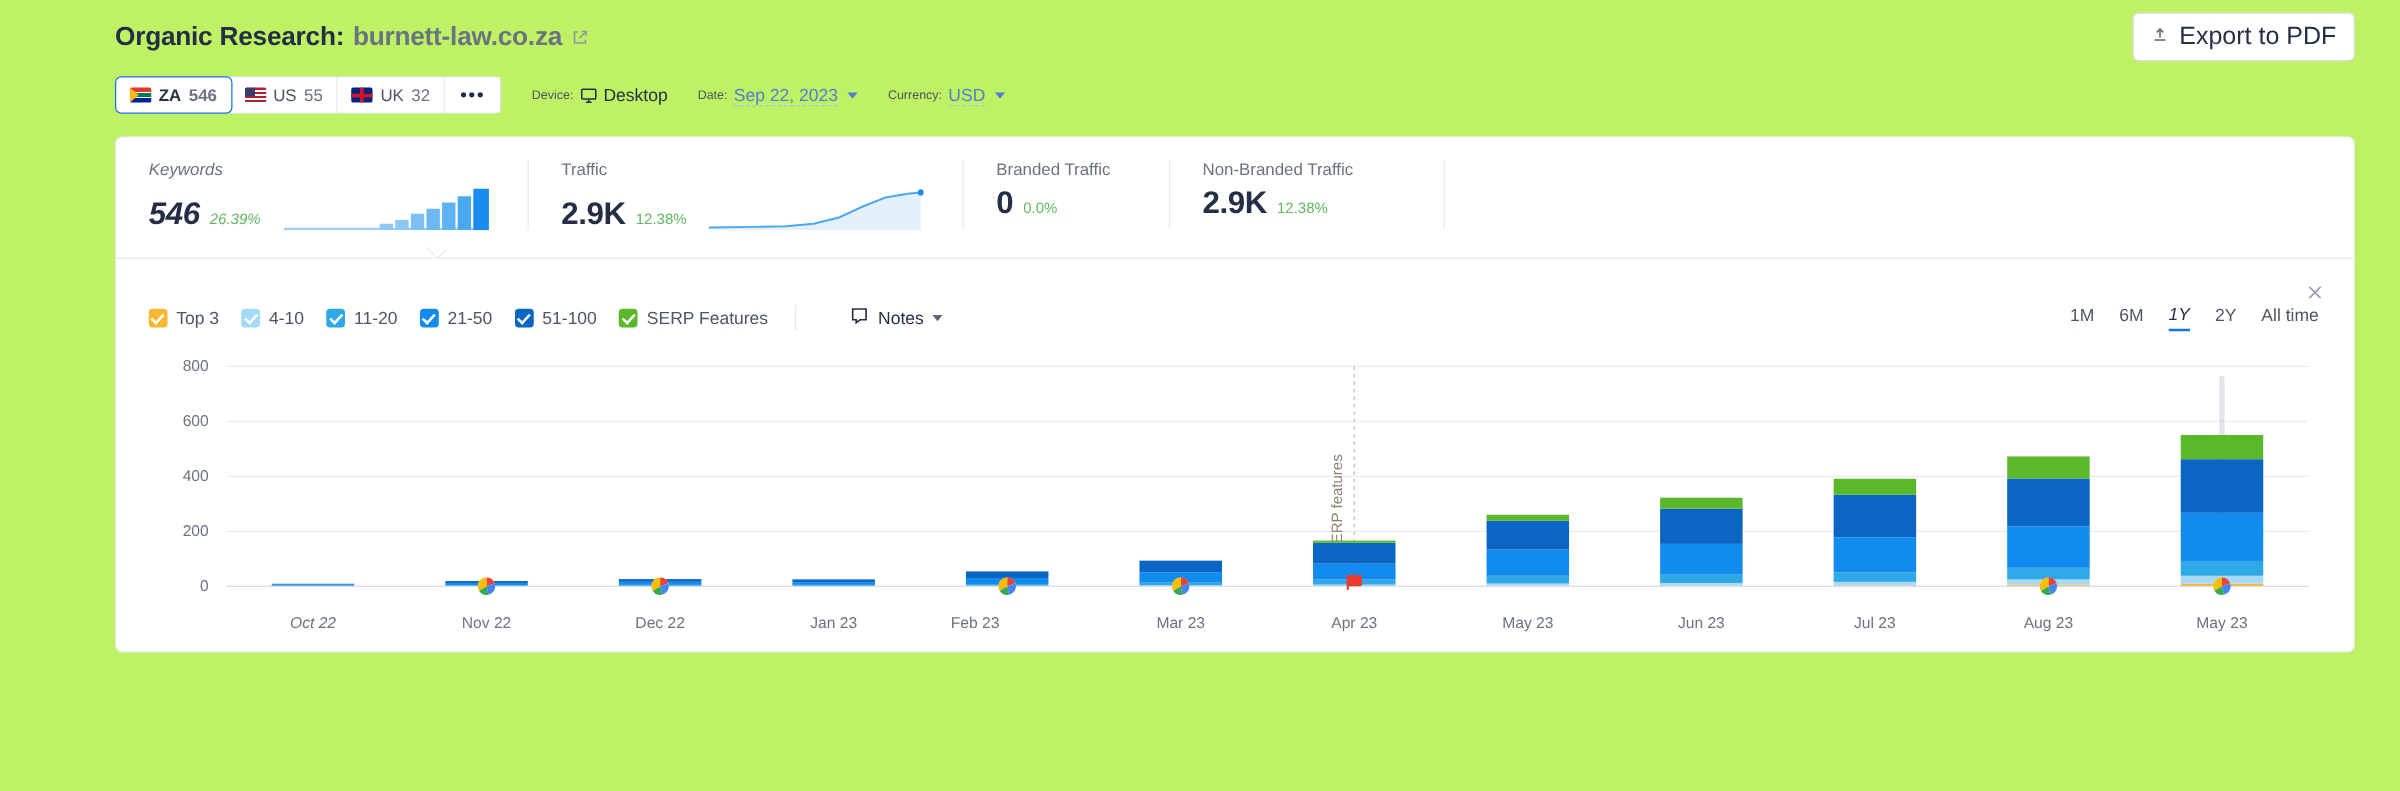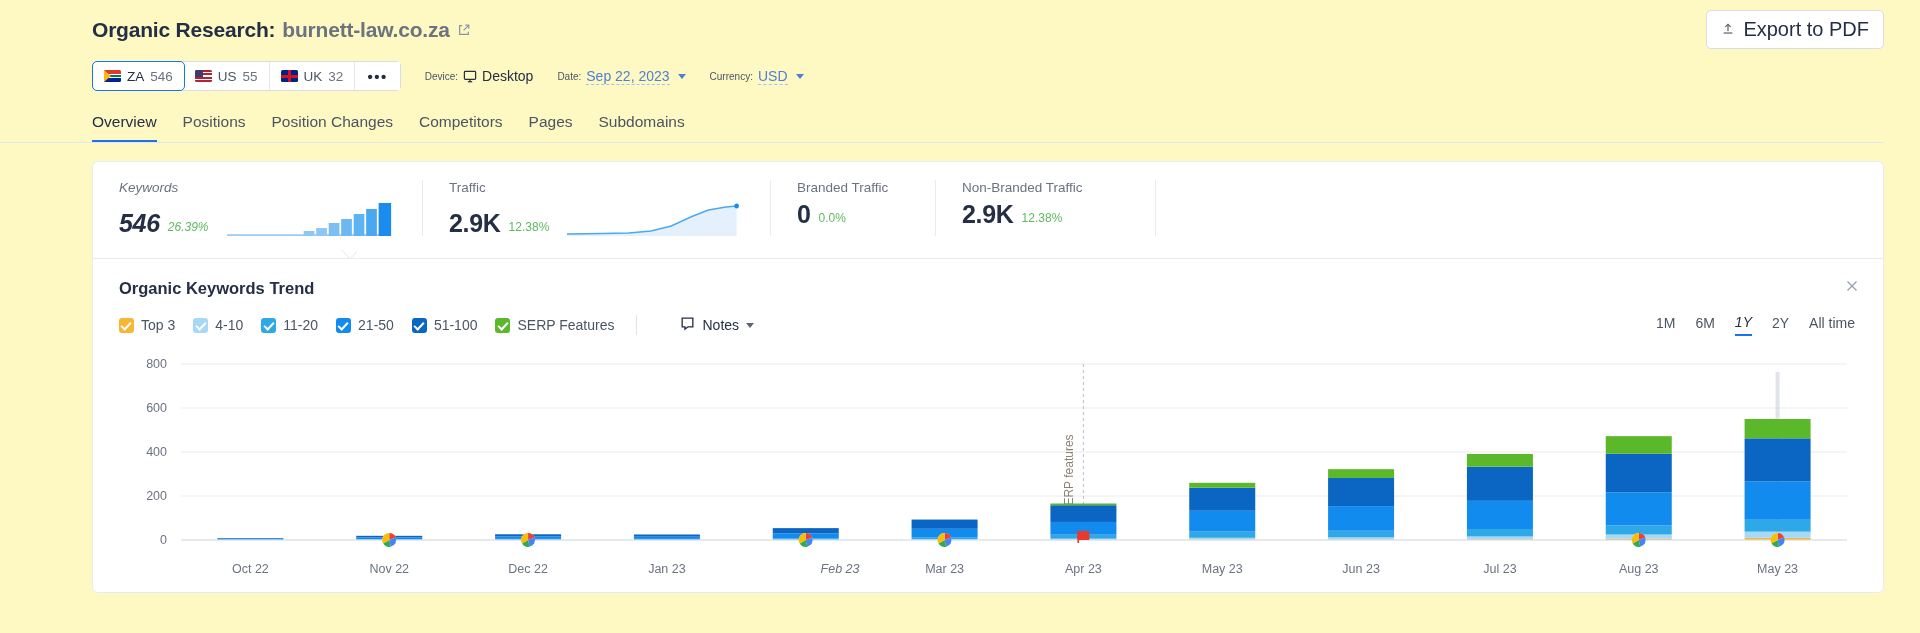--- a/index.html
+++ b/index.html
@@ -3,21 +3,21 @@
 <meta charset="utf-8">
 <style>
   * { box-sizing: border-box; margin: 0; padding: 0; }
   html, body {
     width: 1920px; height: 633px;
     background: #f5f7fa;
     font-family: "Liberation Sans", sans-serif;
     color: #242e44;
     overflow: hidden;
   }
-  .page { position: relative; width: 1920px; height: 633px; background: #fef9c3; }
+  .page { position: relative; width: 1920px; height: 633px; background: #bef264; }
 
   
   .header-row {
     display: flex; align-items: center; justify-content: space-between;
     padding: 10px 36px 0 92px;
   }
   .title {
     font-size: 21px; font-weight: 700; letter-spacing: -0.2px;
     display: flex; align-items: center; gap: 7px; color: #242e44;
   }
@@ -46,21 +46,21 @@
   }
   .db-item {
     display: flex; align-items: center; gap: 6px;
     padding: 0 11px; font-size: 13.5px; color: #4b5563;
     border-right: 1px solid #e3e7ed; cursor: pointer; background: #fff;
     white-space: nowrap;
   }
   .db-item:last-child { border-right: none; }
   .db-item.active {
     border: 1.5px solid #1a73e8; border-radius: 5px;
-    margin: -1px; color: #242e44; font-weight: 400; z-index: 2;
+    margin: -1px; color: #242e44; font-weight: 700; z-index: 2;
   }
   .db-item .cnt { color: #6b7280; }
   .db-more { padding: 0 12px; letter-spacing: 1.5px; color: #242e44; font-weight: 700; font-size: 15px; }
   .flag { width: 17px; height: 12px; border-radius: 1.5px; display: block; flex: 0 0 auto; position: relative; overflow: hidden; }
   .flag-za { background: linear-gradient(to bottom,#de3831 0 33%,#fff 33% 38%,#007a4d 38% 62%,#fff 62% 67%,#002395 67% 100%); }
   .flag-za:after { content:""; position:absolute; left:0; top:0; border-style:solid; border-width:6px 0 6px 7px; border-color: transparent transparent transparent #ffb612; }
   .flag-us { background: repeating-linear-gradient(to bottom,#b22234 0 1.7px,#fff 1.7px 3.4px); }
   .flag-us:after { content:""; position:absolute; left:0; top:0; width:8px; height:6.5px; background:#3c3b6e; }
   .flag-uk { background:#00247d; }
   .flag-uk:before { content:""; position:absolute; left:0; right:0; top:4.5px; height:3px; background:#cf142b; }
@@ -205,28 +205,20 @@
       <span class="chev"></span>
     </div>
 
     <div class="filter-val">
       <span class="filter-label">Currency:</span>
       <span class="filter-link">USD</span>
       <span class="chev"></span>
     </div>
   </div>
 
-  <div class="tabs">
-    <div class="tab active">Overview</div>
-    <div class="tab">Positions</div>
-    <div class="tab">Position Changes</div>
-    <div class="tab">Competitors</div>
-    <div class="tab">Pages</div>
-    <div class="tab">Subdomains</div>
-  </div>
 
   <div class="card">
 
     <div class="metrics">
       <div class="metric m-kw">
         <div class="m-label">Keywords</div>
         <div class="m-row">
           <div class="m-val">546</div>
           <div class="m-pct">26.39%</div>
           <div class="m-spark">
@@ -275,21 +267,20 @@
           <div class="m-pct">12.38%</div>
         </div>
       </div>
 
       <div class="card-notch"></div>
     </div>
 
     <div class="divider"></div>
 
     <div class="panel">
-      <div class="panel-title">Organic Keywords Trend</div>
       <div class="close-x">
         <svg viewBox="0 0 18 18" fill="none" stroke="currentColor" stroke-width="1.4">
           <path d="M4.5 4.5 L13.5 13.5 M13.5 4.5 L4.5 13.5"></path>
         </svg>
       </div>
 
       <div class="legend-row">
         <div class="legend">
           <div class="leg">
             <span class="cb" style="background:#f7b733"></span>
@@ -453,25 +444,25 @@
             <g>
               <circle cx="1658.5833333333335" cy="182" r="7" fill="#fff"></circle>
               <path d="M 1658.5833333333335 175 A 7 7 0 0 1 1665.1833333333334 179.6 L 1658.5833333333335 182 Z" fill="#ea4335"></path>
               <path d="M 1665.1833333333334 179.6 A 7 7 0 0 1 1660.0833333333335 188.8 L 1658.5833333333335 182 Z" fill="#4285f4"></path>
               <path d="M 1660.0833333333335 188.8 A 7 7 0 0 1 1652.5833333333335 185.6 L 1658.5833333333335 182 Z" fill="#34a853"></path>
               <path d="M 1652.5833333333335 185.6 A 7 7 0 0 1 1658.5833333333335 175 L 1658.5833333333335 182 Z" fill="#fbbc05"></path>
             </g>
           </svg>
       </div>
       <div class="xlabels">
-          <div class="xlab" style="left: 131.417px;">Oct 22</div>
+          <div class="xlab" style="left: 131.417px; font-style: italic;">Oct 22</div>
           <div class="xlab" style="left: 270.25px;">Nov 22</div>
           <div class="xlab" style="left: 409.083px;">Dec 22</div>
           <div class="xlab" style="left: 547.917px;">Jan 23</div>
-          <div class="xlab" style="left: 721px; font-style: italic;">Feb 23</div>
+          <div class="xlab" style="left: 661px;">Feb 23</div>
           <div class="xlab" style="left: 825.583px;">Mar 23</div>
           <div class="xlab" style="left: 964.417px;">Apr 23</div>
           <div class="xlab" style="left: 1103.25px;">May 23</div>
           <div class="xlab" style="left: 1242.08px;">Jun 23</div>
           <div class="xlab" style="left: 1380.92px;">Jul 23</div>
           <div class="xlab" style="left: 1519.75px;">Aug 23</div>
           <div class="xlab" style="left: 1658.58px;">May 23</div>
         </div>
     </div>
   </div>

